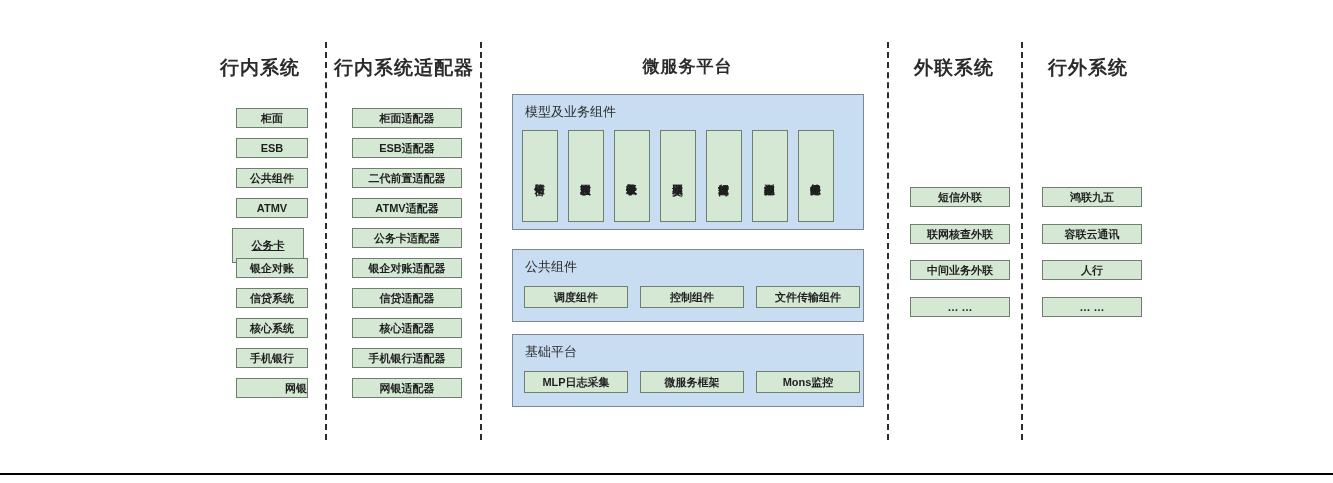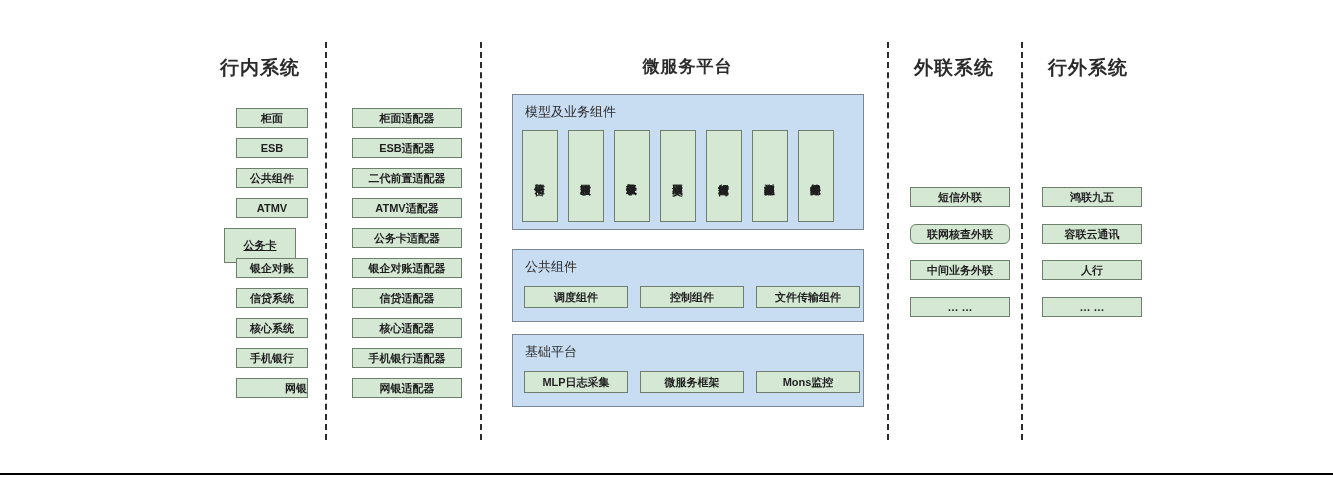--- a/index.html
+++ b/index.html
@@ -105,32 +105,33 @@
 
 <div id="canvas">
 
   <div class="divider" style="left:325px;"></div>
   <div class="divider" style="left:480px;"></div>
   <div class="divider" style="left:887px;"></div>
   <div class="divider" style="left:1021px;"></div>
 
   <div class="col-header" style="left:200px; top:55px; width:120px;">行内系统</div>
 
+  <div class="col-header" style="left:330px; top:55px; width:148px;">行内系统适配器</div>
 
   <div class="platform-title" style="left:490px; top:55px; width:395px;">微服务平台</div>
 
   <div class="col-header" style="left:890px; top:55px; width:128px;">外联系统</div>
 
   <div class="col-header" style="left:1024px; top:55px; width:128px;">行外系统</div>
 
   <div class="node" style="left:236px; top:108px; width:72px; height:20px;">柜面</div>
   <div class="node" style="left:236px; top:138px; width:72px; height:20px;">ESB</div>
   <div class="node" style="left:236px; top:168px; width:72px; height:20px;">公共组件</div>
   <div class="node" style="left:236px; top:198px; width:72px; height:20px;">ATMV</div>
-  <div class="node" style="left:224px; top:228px; width:72px; height:35px;text-decoration:underline;">公务卡</div>
+  <div class="node" style="left:232px; top:228px; width:72px; height:35px;text-decoration:underline;">公务卡</div>
   <div class="node" style="left:236px; top:258px; width:72px; height:20px;">银企对账</div>
   <div class="node" style="left:236px; top:288px; width:72px; height:20px;">信贷系统</div>
   <div class="node" style="left:236px; top:318px; width:72px; height:20px;">核心系统</div>
   <div class="node" style="left:236px; top:348px; width:72px; height:20px;">手机银行</div>
   <div class="node" style="left:236px; top:378px; width:72px; height:20px;padding-left:48px;">网银</div>
 
   <div class="node" style="left:352px; top:108px; width:110px; height:20px;">柜面适配器</div>
   <div class="node" style="left:352px; top:138px; width:110px; height:20px;">ESB适配器</div>
   <div class="node" style="left:352px; top:168px; width:110px; height:20px;">二代前置适配器</div>
   <div class="node" style="left:352px; top:198px; width:110px; height:20px;">ATMV适配器</div>
@@ -163,21 +164,21 @@
 
   <div class="panel" style="left:512px; top:334px; width:352px; height:73px;">
     <div class="panel-title">基础平台</div>
   </div>
 
   <div class="node" style="left:524px; top:371px; width:104px; height:22px;">MLP日志采集</div>
   <div class="node" style="left:640px; top:371px; width:104px; height:22px;">微服务框架</div>
   <div class="node" style="left:756px; top:371px; width:104px; height:22px;">Mons监控</div>
 
   <div class="node" style="left:910px; top:187px; width:100px; height:20px;">短信外联</div>
-  <div class="node" style="left:910px; top:224px; width:100px; height:20px;border-radius:6px;">联网核查外联</div>
+  <div class="node" style="left:910px; top:224px; width:100px; height:20px;">联网核查外联</div>
   <div class="node" style="left:910px; top:260px; width:100px; height:20px;">中间业务外联</div>
   <div class="node" style="left:910px; top:297px; width:100px; height:20px;">… …</div>
 
   <div class="node" style="left:1042px; top:187px; width:100px; height:20px;">鸿联九五</div>
   <div class="node" style="left:1042px; top:224px; width:100px; height:20px;">容联云通讯</div>
   <div class="node" style="left:1042px; top:260px; width:100px; height:20px;">人行</div>
   <div class="node" style="left:1042px; top:297px; width:100px; height:20px;">… …</div>
 
   <div class="bottom-rule" style="top:473px;"></div>
 

